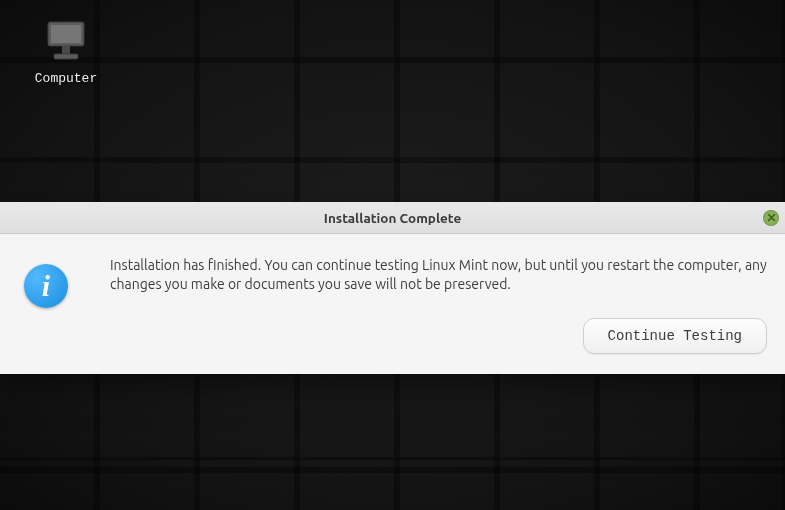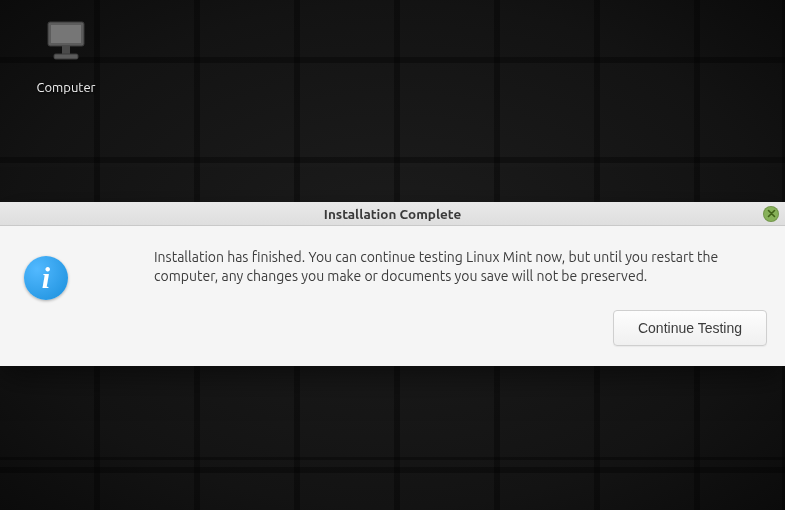--- a/index.html
+++ b/index.html
@@ -23,38 +23,39 @@
     background-position: -3px -50px, -3px -50px, center;
   }
   .desktop-icons {
     position: absolute;
     top: 20px; left: 20px;
     display: flex; flex-direction: column; gap: 28px;
   }
   .desktop-icon {
     width: 92px;
     display: flex; flex-direction: column; align-items: center;
-    gap: 15px;
+    gap: 4px;
     cursor: pointer;
+    font-family: Liberation Mono, monospace;
   }
   .desktop-icon .label {
     font-size: 13px;
     color: #f0f0f0;
     text-shadow: 1px 1px 2px rgba(0,0,0,0.8);
     text-align: center;
   }
   .dialog {
     position: absolute;
     top: 202px; left: 0; right: 0;
     background: #f5f5f5;
     color: #3c3c3c;
     box-shadow: 0 10px 30px rgba(0,0,0,0.5);
   }
   .dialog-titlebar {
-    height: 24px;
+    height: 32px;
     background: linear-gradient(#e9e9e9, #dedede);
     border-bottom: 1px solid #c9c9c9;
     display: flex; align-items: center; justify-content: center;
     position: relative;
     font-size: 13.5px; font-weight: 600; color: #3a3a3a;
   }
   .dialog-close {
     position: absolute; right: 6px; top: 50%; transform: translateY(-50%);
     width: 16px; height: 16px; border-radius: 50%;
     background: #87b159;
@@ -93,35 +94,35 @@
     color: #fff;
   }
   .msg-col {
     flex: 1;
     display: flex; flex-direction: column; gap: 16px;
   }
   .msg-text {
     font-size: 14px;
     line-height: 1.35;
     color: #3c3c3c;
-    margin-left: 44px;
   }
   .button-row {
     display: flex; justify-content: flex-end; gap: 12px;
     padding-top: 8px;
   }
   .btn {
     font-size: 14px;
     padding: 9px 24px;
     background: linear-gradient(#fdfdfd, #f0f0f0);
     border: 1px solid #cfcfcf;
-    border-radius: 4px;
+    border-radius: 11px;
     color: #3c3c3c;
     cursor: pointer;
     box-shadow: 0 1px 1px rgba(0,0,0,0.05);
+    font-family: Liberation Mono, monospace;
   }
 </style>
 </head>
 <body>
 
 <div class="wallpaper"></div>
 
 <div class="desktop-icons">
 
   <div class="desktop-icon">

